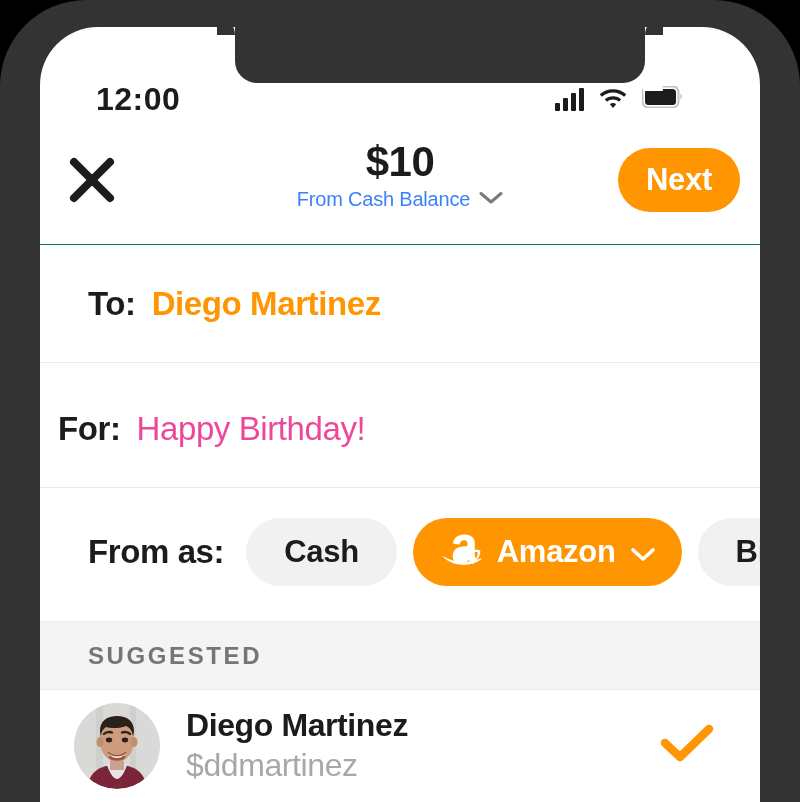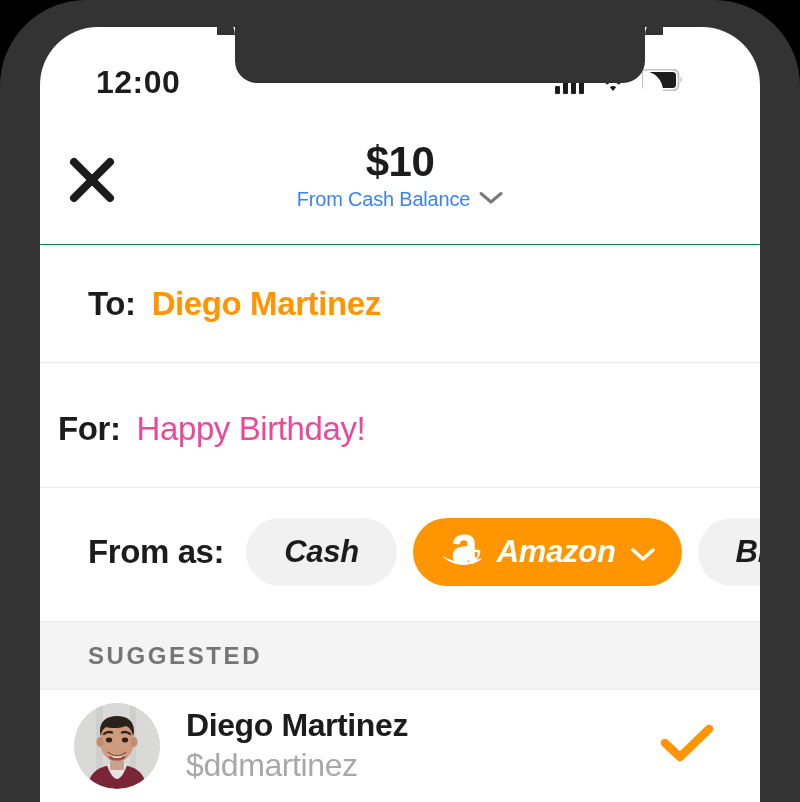--- a/index.html
+++ b/index.html
@@ -68,21 +68,21 @@
     border-radius: 20px 0 0 0;
     z-index: 41;
   }
   #notch-mask-l { left: 177px; }
   #notch-mask-r { left: 603px; border-radius: 0 20px 0 0; }
 
   
   #status-bar {
     position: absolute;
     left: 0;
-    top: 27px;
+    top: 44px;
     width: 672px;
     height: 62px;
     z-index: 30;
   }
   #status-time {
     position: absolute;
     left: 56px;
     top: 10px;
     font-size: 32px;
     font-weight: bold;
@@ -228,21 +228,20 @@
     padding: 0 38px;
     border-radius: 40px;
     background: #f1f1f1;
     color: #1c1c1c;
     font-size: 31px;
     font-weight: bold;
     white-space: nowrap;
     cursor: pointer;
     flex: 0 0 auto;
     letter-spacing: -0.3px;
-    font-style: italic;
   }
   .chip.chip-active {
     background: #ff9500;
     color: #ffffff;
     padding: 0 26px;
   }
   #amazon-logo { display:block; flex: 0 0 auto; }
 
   
   #suggested-header {
@@ -355,20 +354,21 @@
         <div id="amount-source-row">
           <span id="amount-source">From Cash Balance</span>
           <span>
             <svg width="24" height="14" viewBox="0 0 24 14">
               <path d="M2 2.5 L12 11 L22 2.5" fill="none" stroke="#7a7a7a" stroke-width="3" stroke-linecap="round" stroke-linejoin="round"></path>
             </svg>
           </span>
         </div>
       </div>
 
+      <button id="next-button">Next</button>
     </div>
 
     <div class="field-row" id="row-to">
       <span class="field-label">To:</span>
       <span class="field-value" id="to-value">Diego Martinez</span>
     </div>
 
     <div class="field-row" id="row-for">
       <span class="field-label">For:</span>
       <span class="field-value" id="for-value">Happy Birthday!</span>

